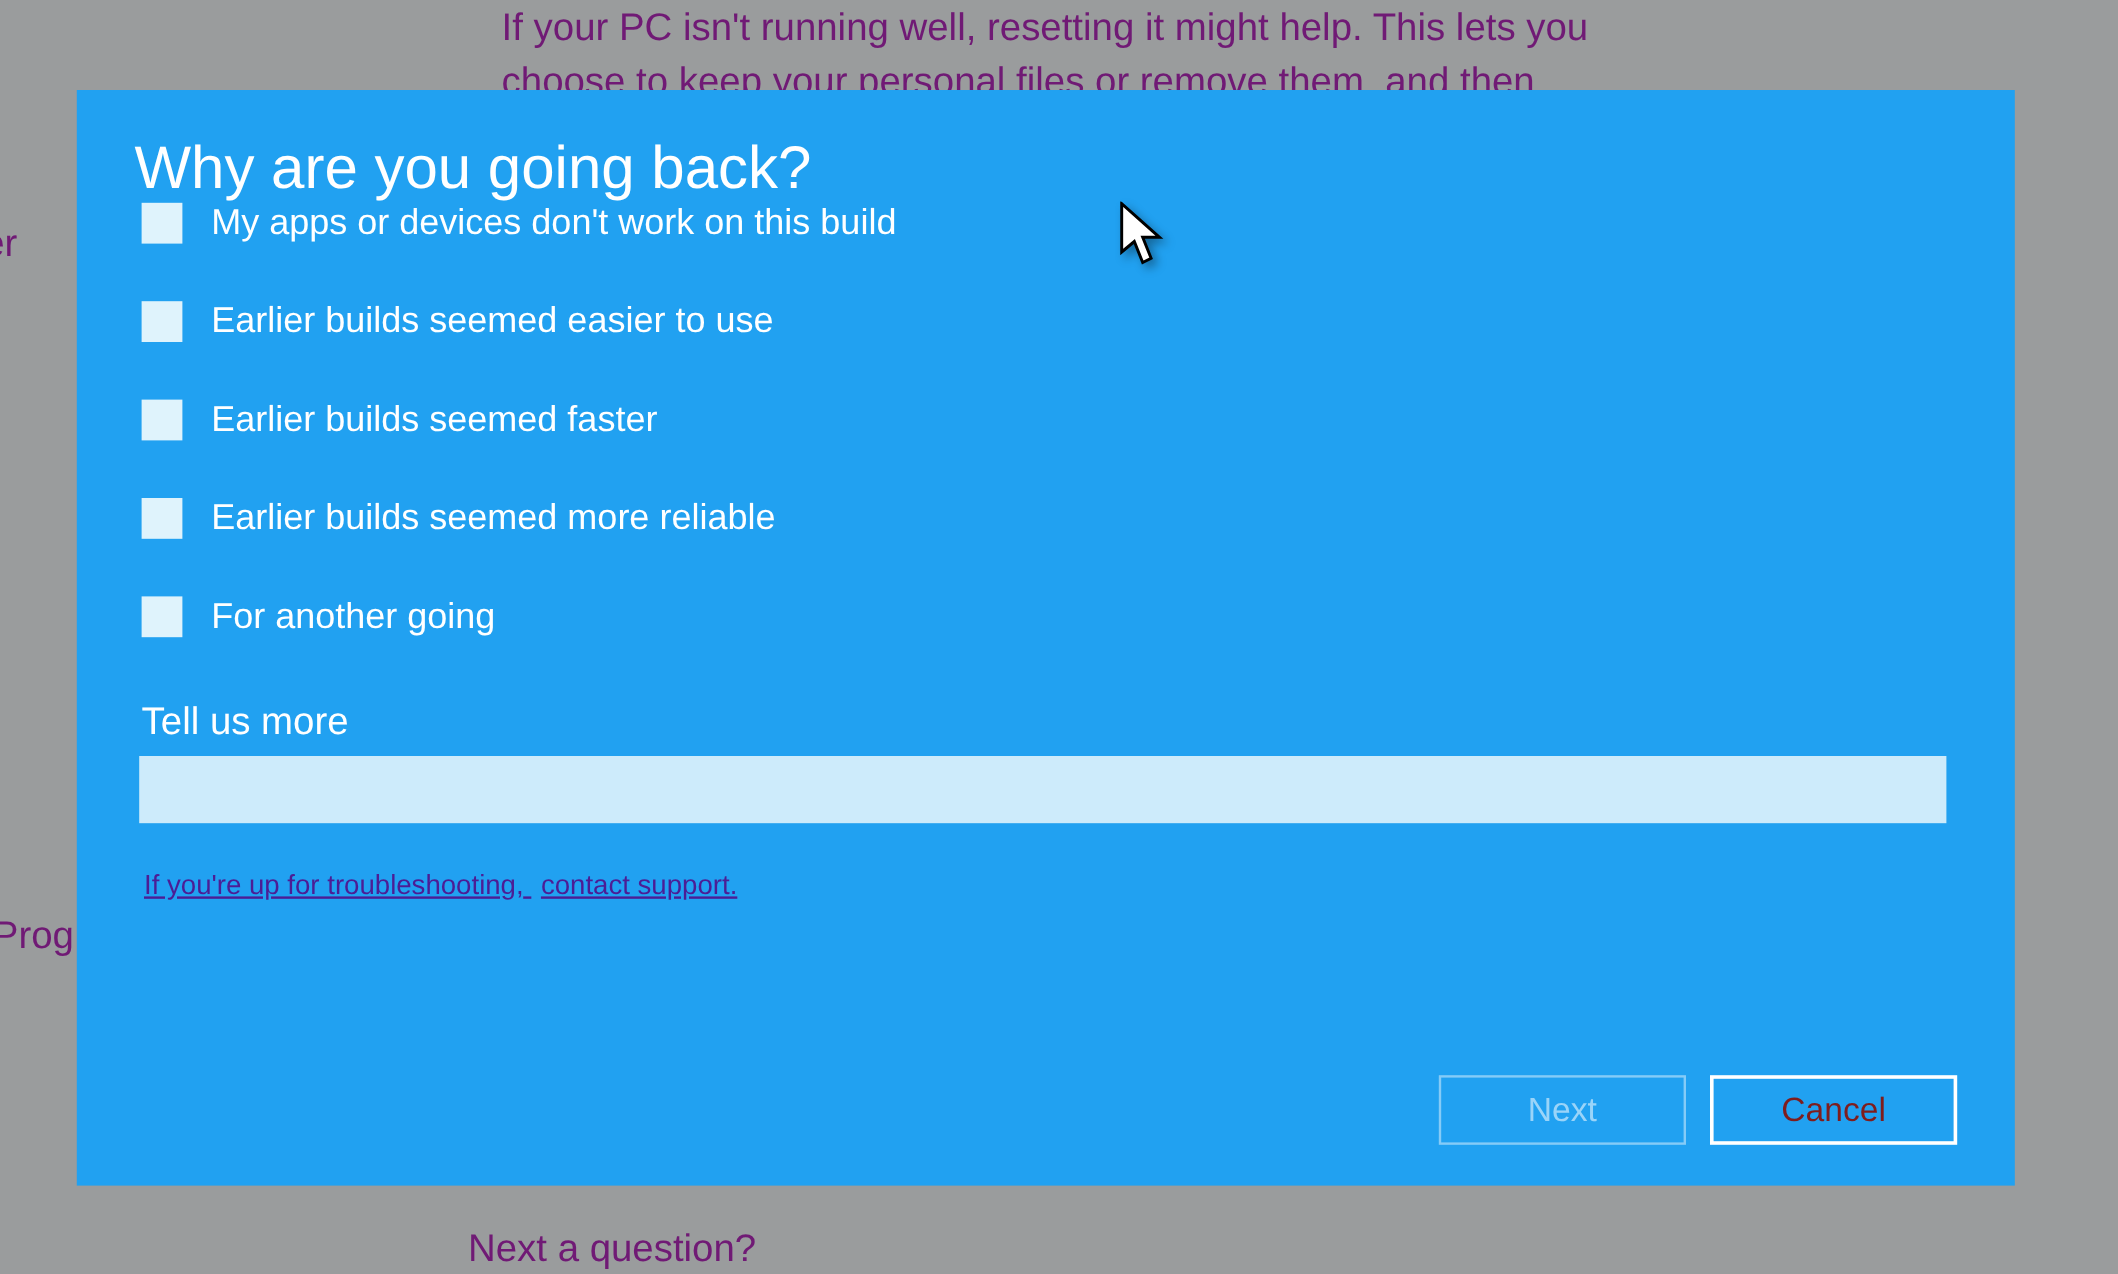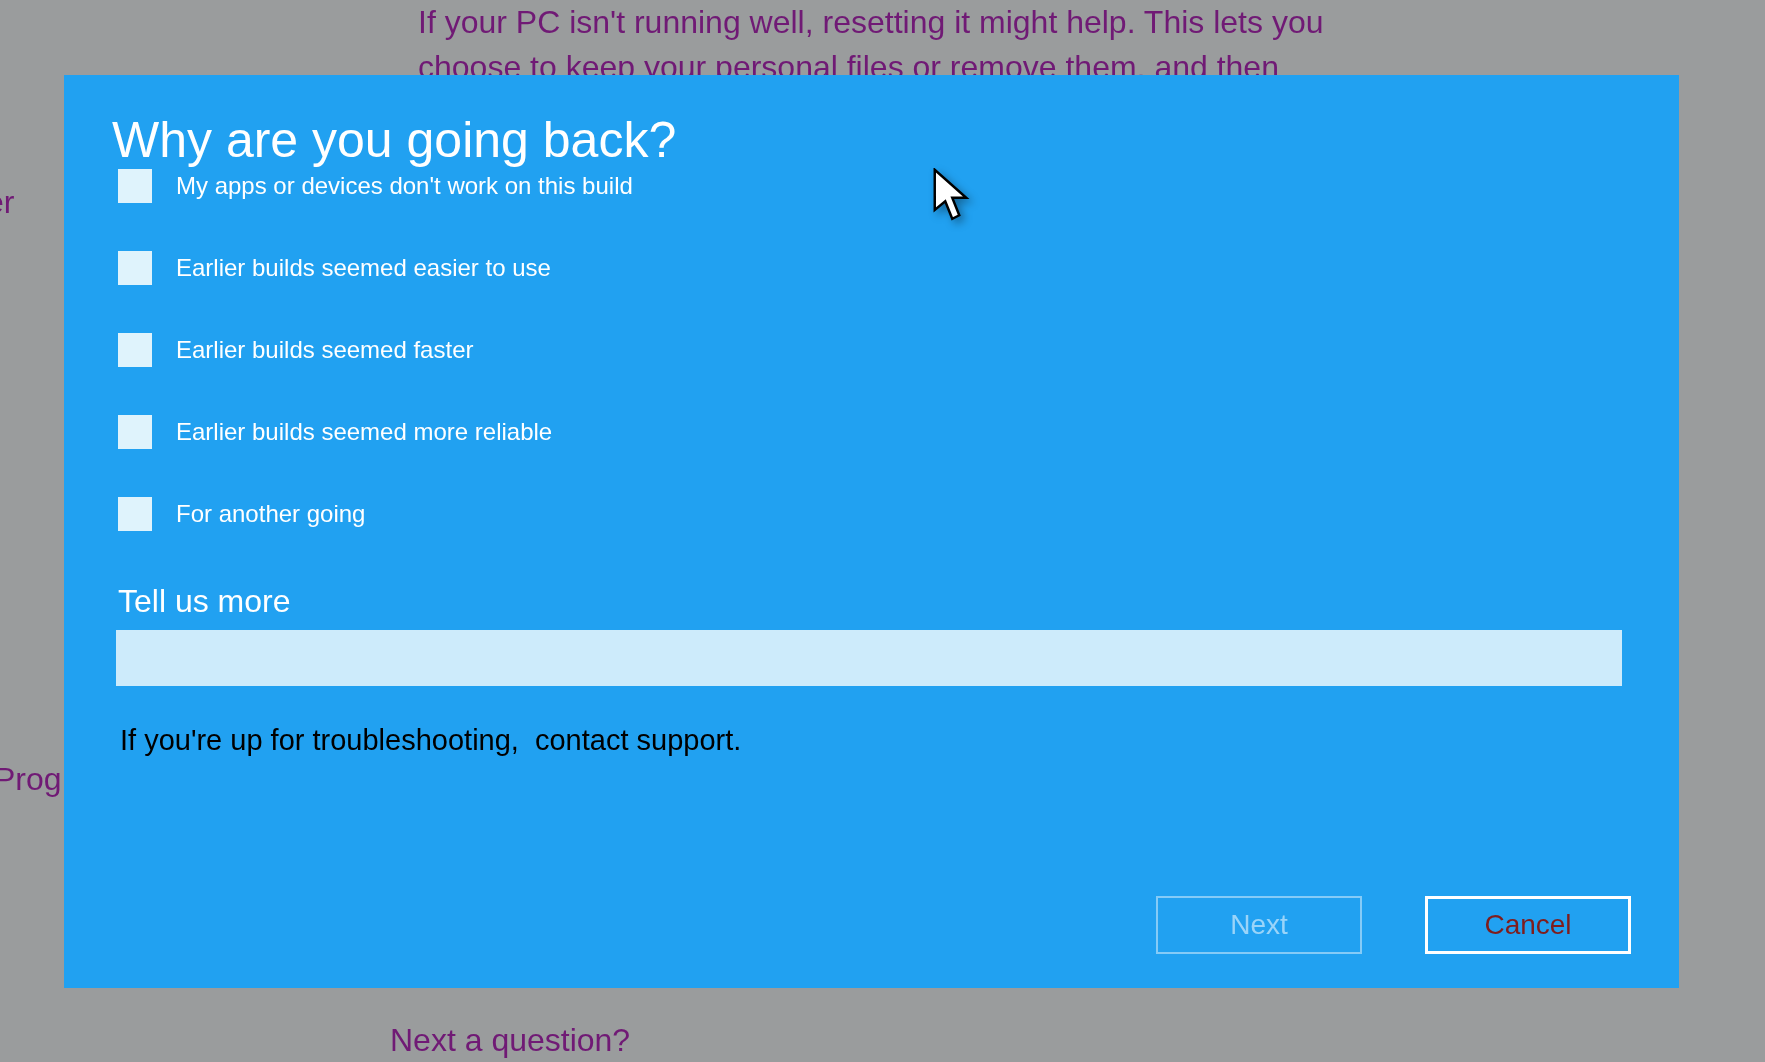--- a/index.html
+++ b/index.html
@@ -67,21 +67,21 @@
       cursor: pointer;
     }
     .checkbox {
       width: 34px;
       height: 34px;
       background: #dff3fc;
       flex-shrink: 0;
     }
     .option-label {
       color: #ffffff;
-      font-size: 24px;
+      font-size: 30px;
       font-weight: 400;
     }
     .tell-us-label {
       color: #ffffff;
       font-size: 32px;
       margin-top: 52px;
       margin-left: 6px;
       margin-bottom: 10px;
     }
     .tell-us-input {
@@ -89,34 +89,35 @@
       height: 56px;
       background: #cdebfb;
       border: none;
       margin-left: 4px;
       font-size: 26px;
       padding: 0 12px;
       color: #1a1a1a;
       outline: none;
     }
     .support-line {
-      color: #000000;
-      font-size: 29px;
+      color: #4c1d95;
+      font-size: 23px;
       margin-top: 38px;
       margin-left: 8px;
+      text-decoration: underline;
     }
     .support-line .link {
       margin-left: 8px;
     }
     .button-row {
       position: absolute;
       bottom: 34px;
       right: 48px;
       display: flex;
-      gap: 63px;
+      gap: 20px;
     }
     .btn {
       width: 206px;
       height: 58px;
       background: transparent;
       color: #ffffff;
       font-size: 28px;
       font-family: inherit;
       display: flex;
       align-items: center;

